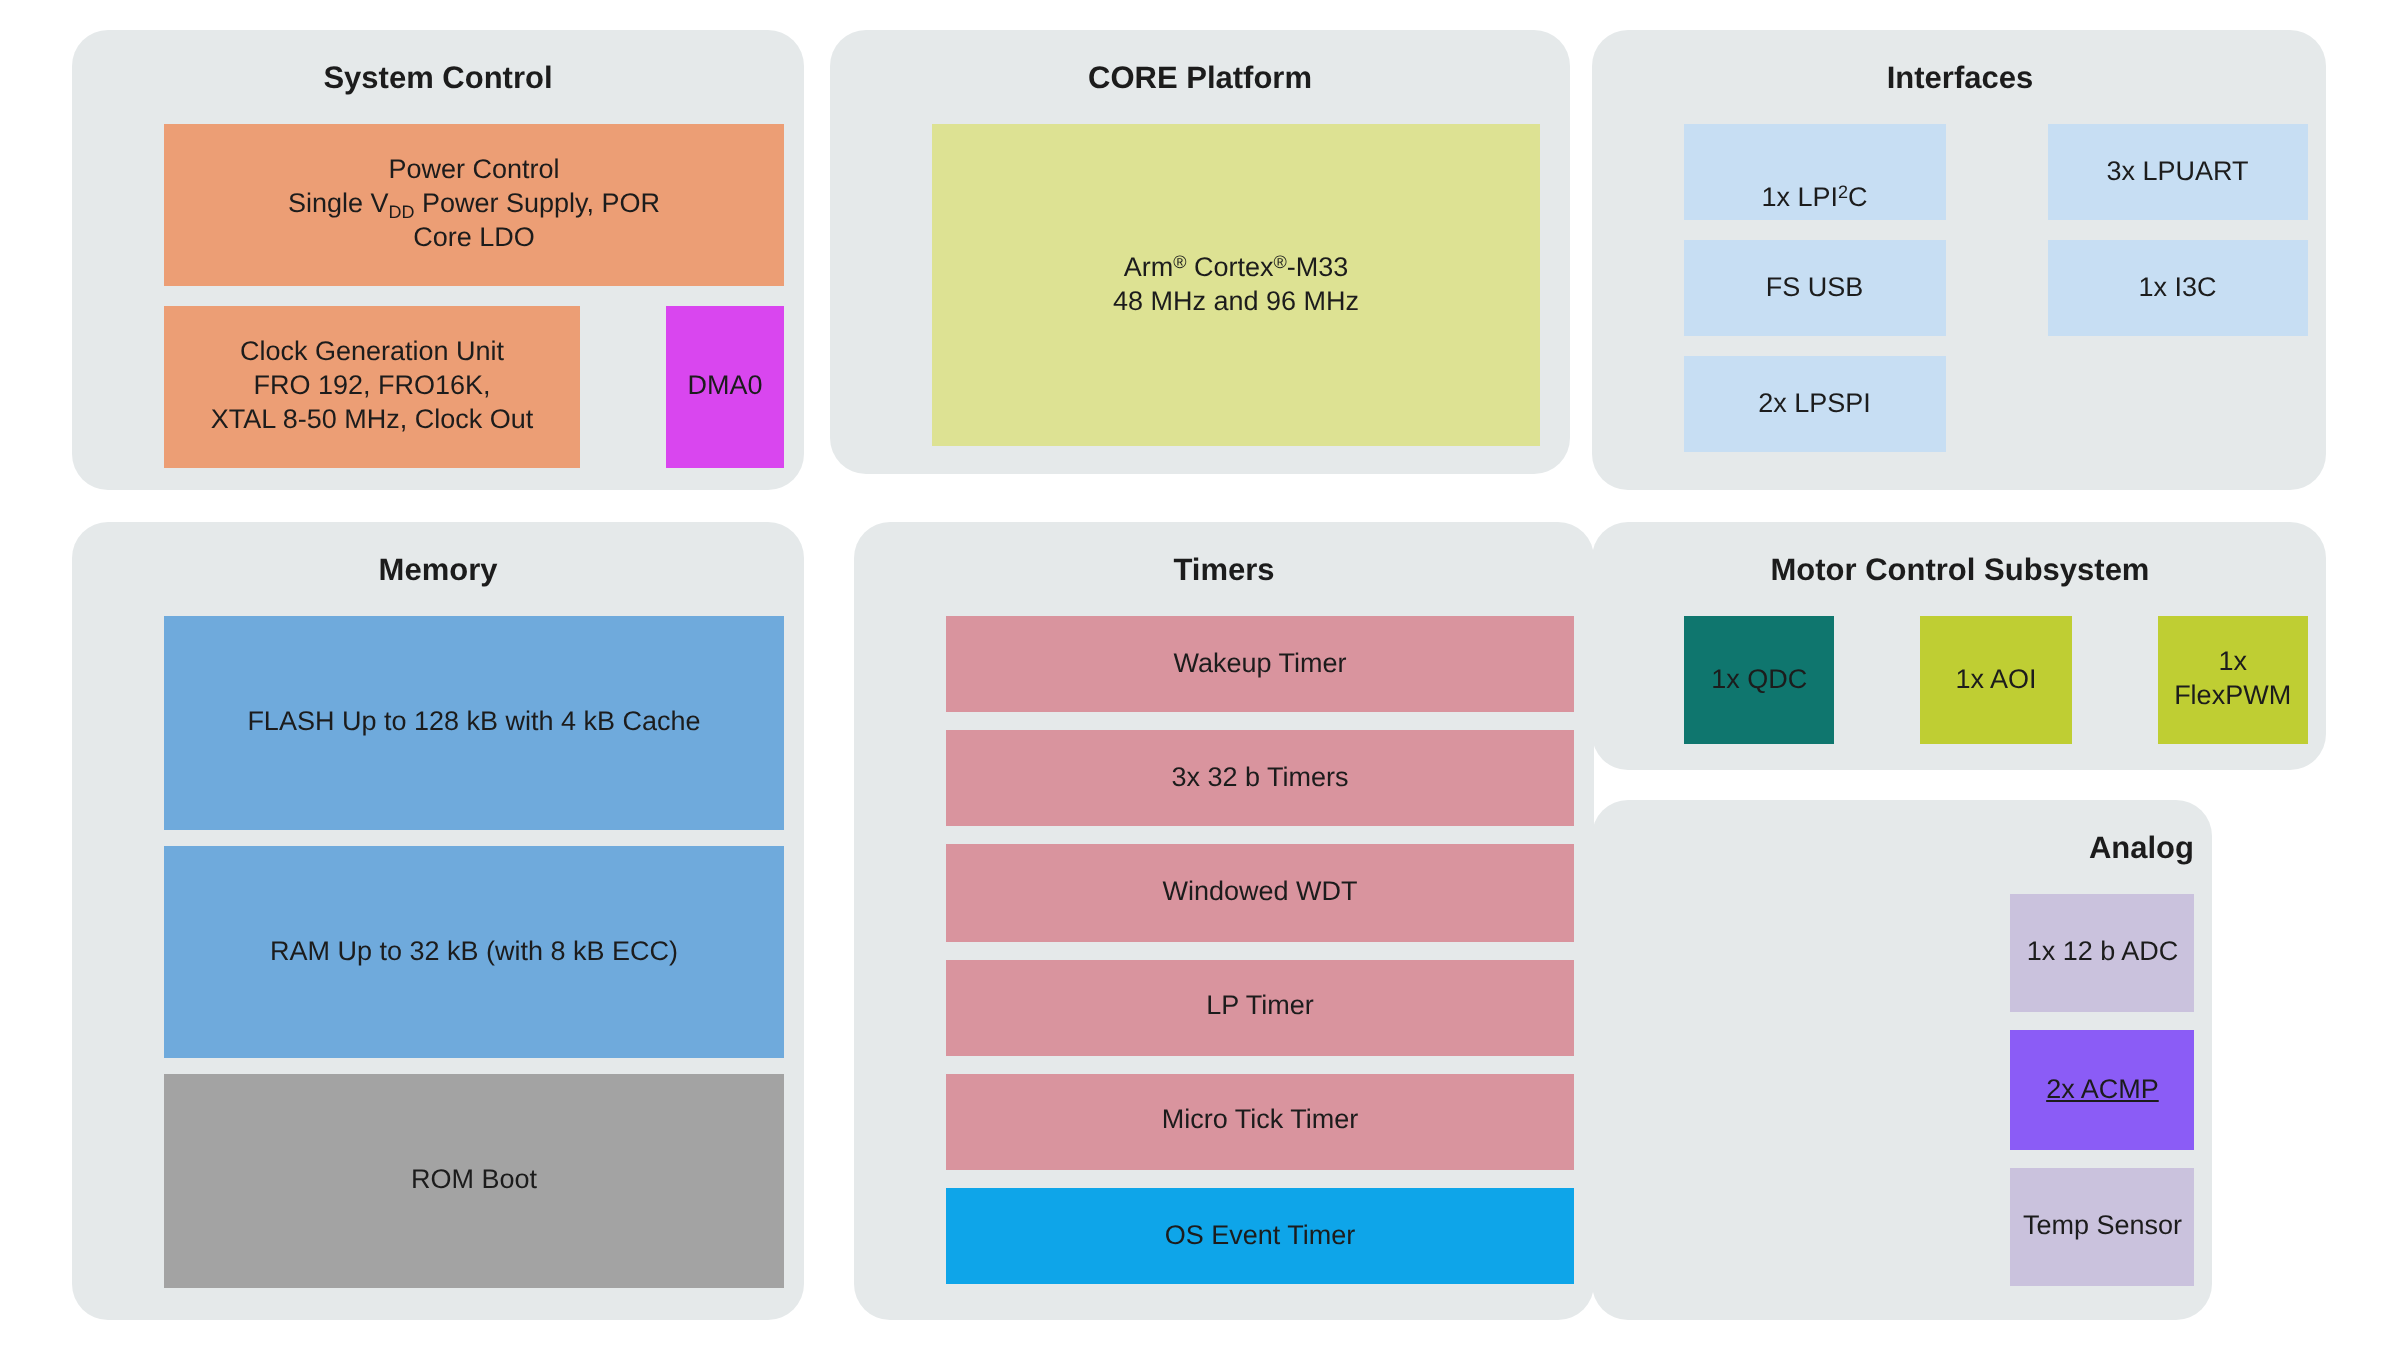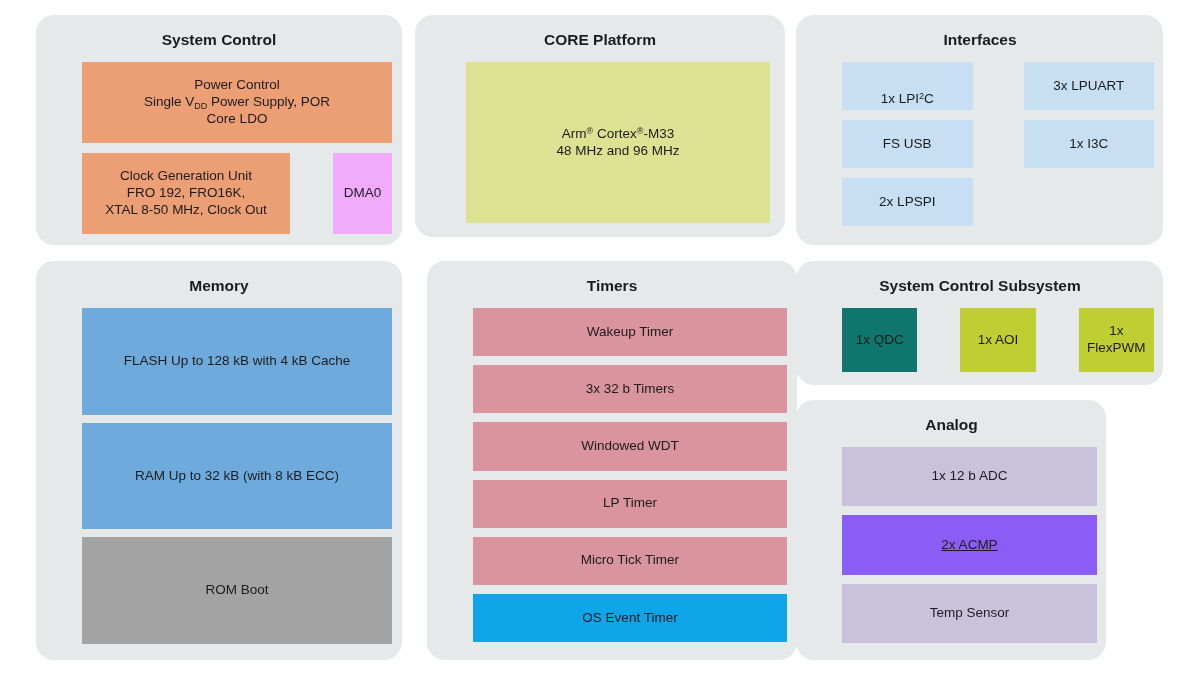--- a/index.html
+++ b/index.html
@@ -68,21 +68,21 @@
     top: -4px;
   }
 
   
   .p-system-control { left: 36px;  top: 15px;  width: 366px; height: 230px; }
   .p-core-platform  { left: 415px; top: 15px;  width: 370px; height: 222px; padding-left: 15px; padding-right: 15px; }
   .p-interfaces     { left: 796px; top: 15px;  width: 367px; height: 230px; padding-right: 9px; }
   .p-memory         { left: 36px;  top: 261px; width: 366px; height: 399px; padding-bottom: 16px; }
   .p-timers         { left: 427px; top: 261px; width: 370px; height: 399px; padding-bottom: 18px; }
   .p-motor-control  { left: 796px; top: 261px; width: 367px; height: 124px; padding-bottom: 13px; padding-right: 9px; }
-  .p-analog         { left: 796px; top: 400px; width: 310px; height: 260px; padding-bottom: 17px; padding-right: 9px; }
+  .p-analog         { left: 796px; top: 400px; width: 310px; height: 260px; padding-bottom: 17px; padding-right: 9px; align-items: flex-end; }
 
   
   .p-system-control .blocks {
     display: grid;
     grid-template-columns: 244px 1fr;
     grid-template-rows: 81px 81px;
     gap: 10px 7px;
   }
   .p-system-control .block:nth-child(1) { grid-column: 1 / -1; }
 
@@ -120,21 +120,21 @@
         <div class="block" style="background: rgb(236, 158, 117);">
           <div><span>Power Control</span></div>
           <div><span>Single V</span><span class="sub">DD</span><span> Power Supply, POR</span></div>
           <div><span>Core LDO</span></div>
         </div>
         <div class="block" style="background: rgb(236, 158, 117);">
           <div><span>Clock Generation Unit</span></div>
           <div><span>FRO 192, FRO16K,</span></div>
           <div><span>XTAL 8-50 MHz, Clock Out</span></div>
         </div>
-        <div class="block" style="background: #f0abfc;">
+        <div class="block" style="background: #d946ef;">
           <div><span>DMA0</span></div>
         </div>
       </div>
   </section>
 
   <section class="panel p-core-platform">
     <h2 class="panel-title">CORE Platform</h2>
     <div class="blocks">
         <div class="block" style="background: rgb(221, 226, 147);">
           <div><span>Arm</span><span class="sup">®</span><span> Cortex</span><span class="sup">®</span><span>-M33</span></div>
@@ -197,21 +197,21 @@
         <div class="block" style="background: rgb(217, 148, 158);">
           <div><span>Micro Tick Timer</span></div>
         </div>
         <div class="block" style="background: #0ea5e9;">
           <div><span>OS Event Timer</span></div>
         </div>
       </div>
   </section>
 
   <section class="panel p-motor-control">
-    <h2 class="panel-title">System Control Subsystem</h2>
+    <h2 class="panel-title">Motor Control Subsystem</h2>
     <div class="blocks">
         <div class="block" style="background: #0f766e;">
           <div><span>1x QDC</span></div>
         </div>
         <div class="block" style="background: rgb(191, 206, 51);">
           <div><span>1x AOI</span></div>
         </div>
         <div class="block" style="background: rgb(191, 206, 51);">
           <div><span>1x FlexPWM</span></div>
         </div>

